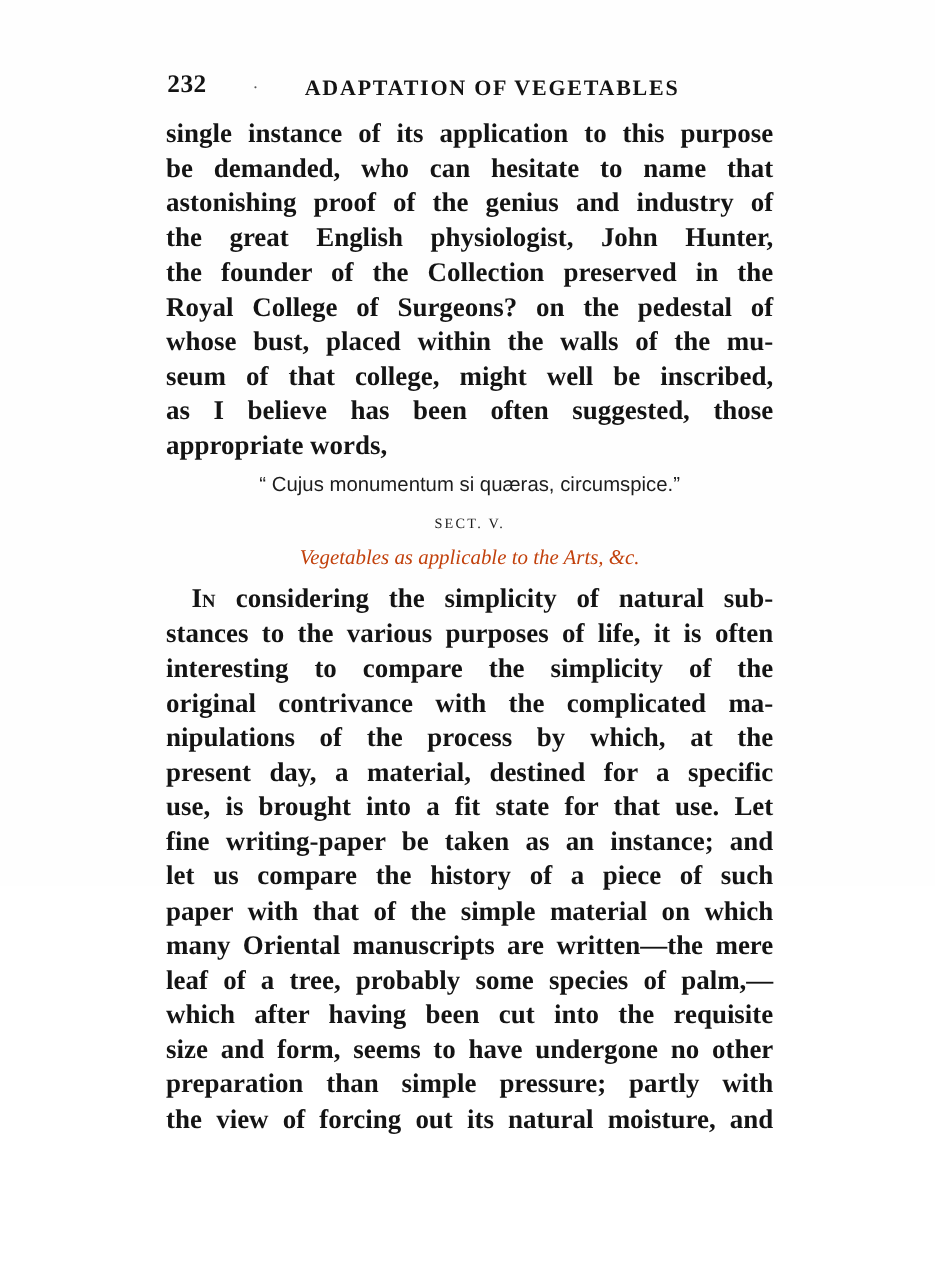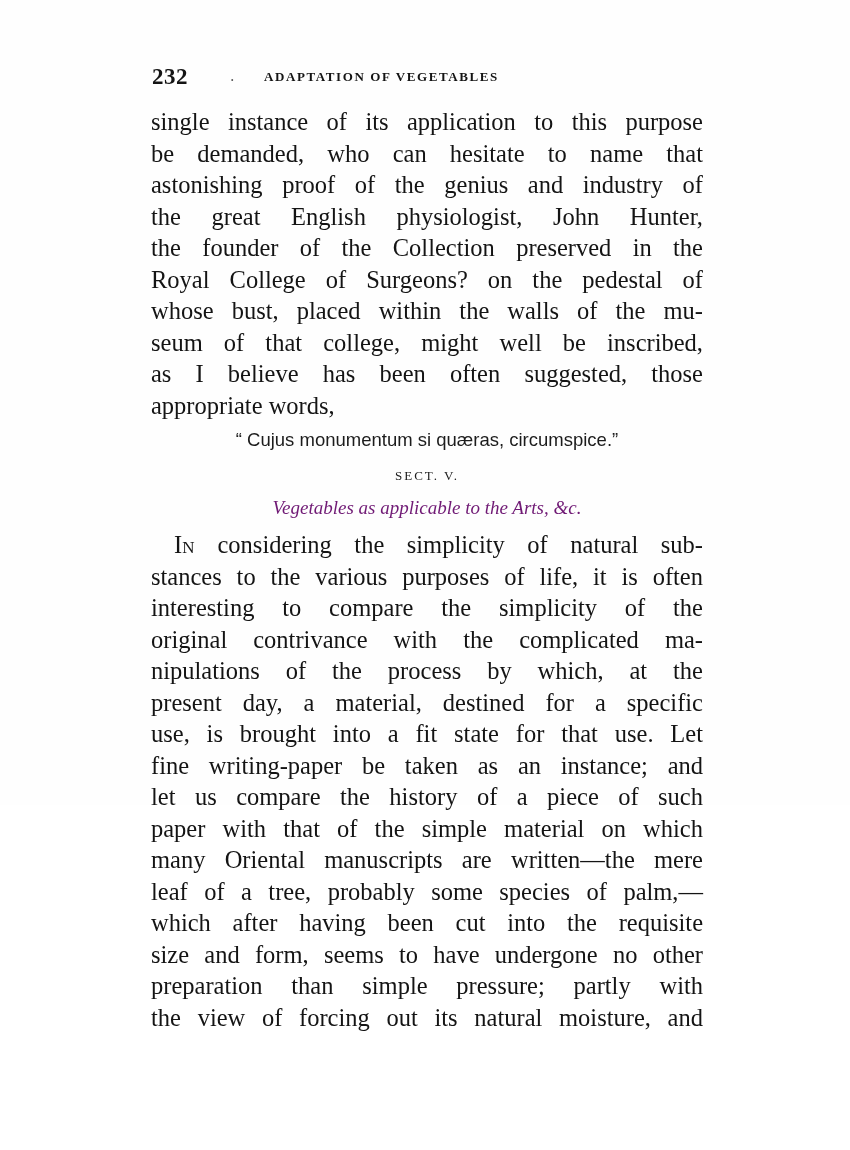--- a/index.html
+++ b/index.html
@@ -9,40 +9,40 @@
     color: #141414;
   }
   .page { position: absolute; left: 0; top: 0; width: 850px; height: 805px; background: #fefefe; }
   .header { position: absolute; top: 64px; left: 152px; width: 550px; height: 28px; }
   .page-number {
     position: absolute; left: 0; top: 0;
     font-family: "Liberation Serif", serif; font-weight: bold; font-size: 23px; letter-spacing: 0.5px;
   }
   .header-dot { position: absolute; left: 78px; top: 4px; font-size: 14px; color: #555; }
   .running-head {
-    position: absolute; left: 112px; top: 5px;
-    font-family: "Liberation Serif", serif; font-weight: bold; font-size: 13px; letter-spacing: 1.6px;
+    position: absolute; left: 125px; top: 5px;
+    font-family: "Liberation Serif", serif; font-weight: bold; font-size: 20px; letter-spacing: 1.6px;
   }
   .body-text { position: absolute; left: 151px; top: 106px; width: 552px; }
   .line {
     font-family: "Liberation Serif", serif; font-size: 24.5px; line-height: 31.5px; height: 31.5px;
-    text-align: justify; text-align-last: justify; white-space: nowrap; overflow: visible;
+    text-align: justify; text-align-last: justify; white-space: nowrap; overflow: visible; font-weight: bold;
   }
   .line.last { text-align-last: left; }
   .quote {
     font-family: Liberation Sans, sans-serif; font-size: 18.5px; text-align: center;
     height: 33px; line-height: 33px; margin-top: 2px; color: #1c1c1c;
   }
   .sect {
     font-family: "Liberation Serif", serif; font-size: 13px; text-align: center; letter-spacing: 2px;
     height: 32px; line-height: 32px; margin-top: 4px; color: #1c1c1c;
   }
   .subtitle {
     font-family: "Liberation Serif", serif; font-style: italic; font-size: 19px; text-align: center;
-    height: 31px; line-height: 31px; margin-bottom: 6px; color: #701a75;
+    height: 31px; line-height: 31px; margin-bottom: 6px; color: #c2410c;
   }
   .sc-first { font-size: 24.5px; }
   .sc-rest { font-size: 17px; letter-spacing: 0.5px; }
   .para2 { padding-left: 23px; }
 </style>
 </head>
 <body>
 
 <div class="page">
 

